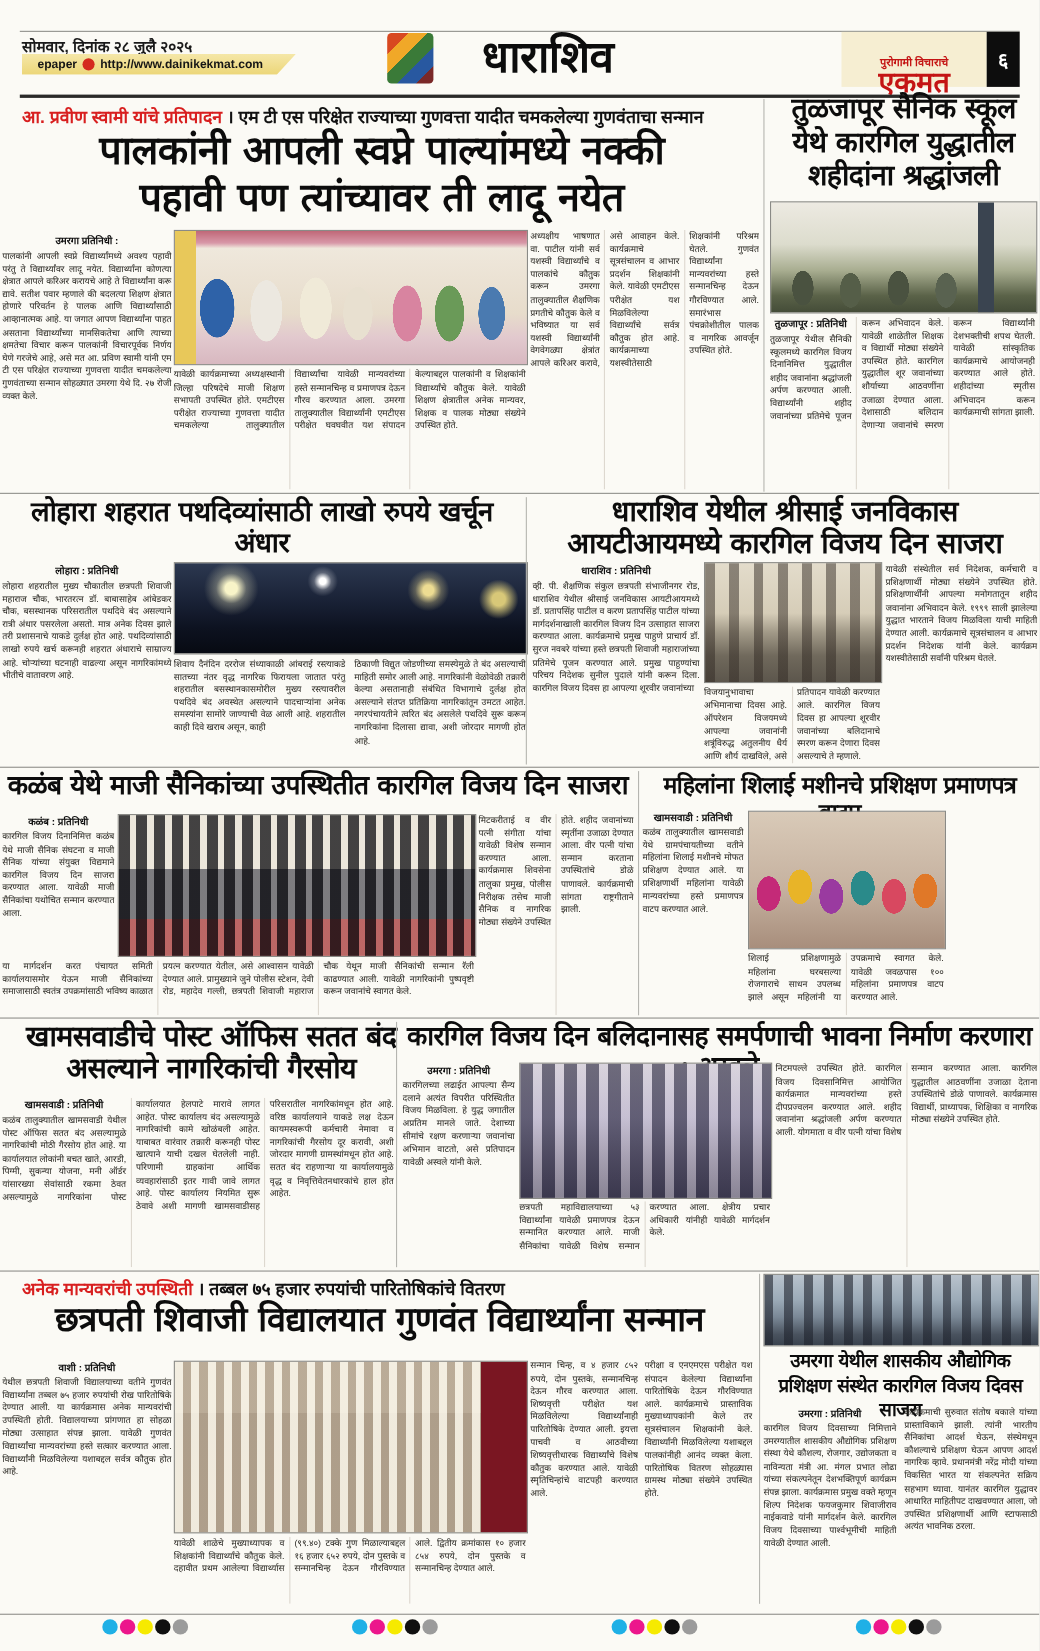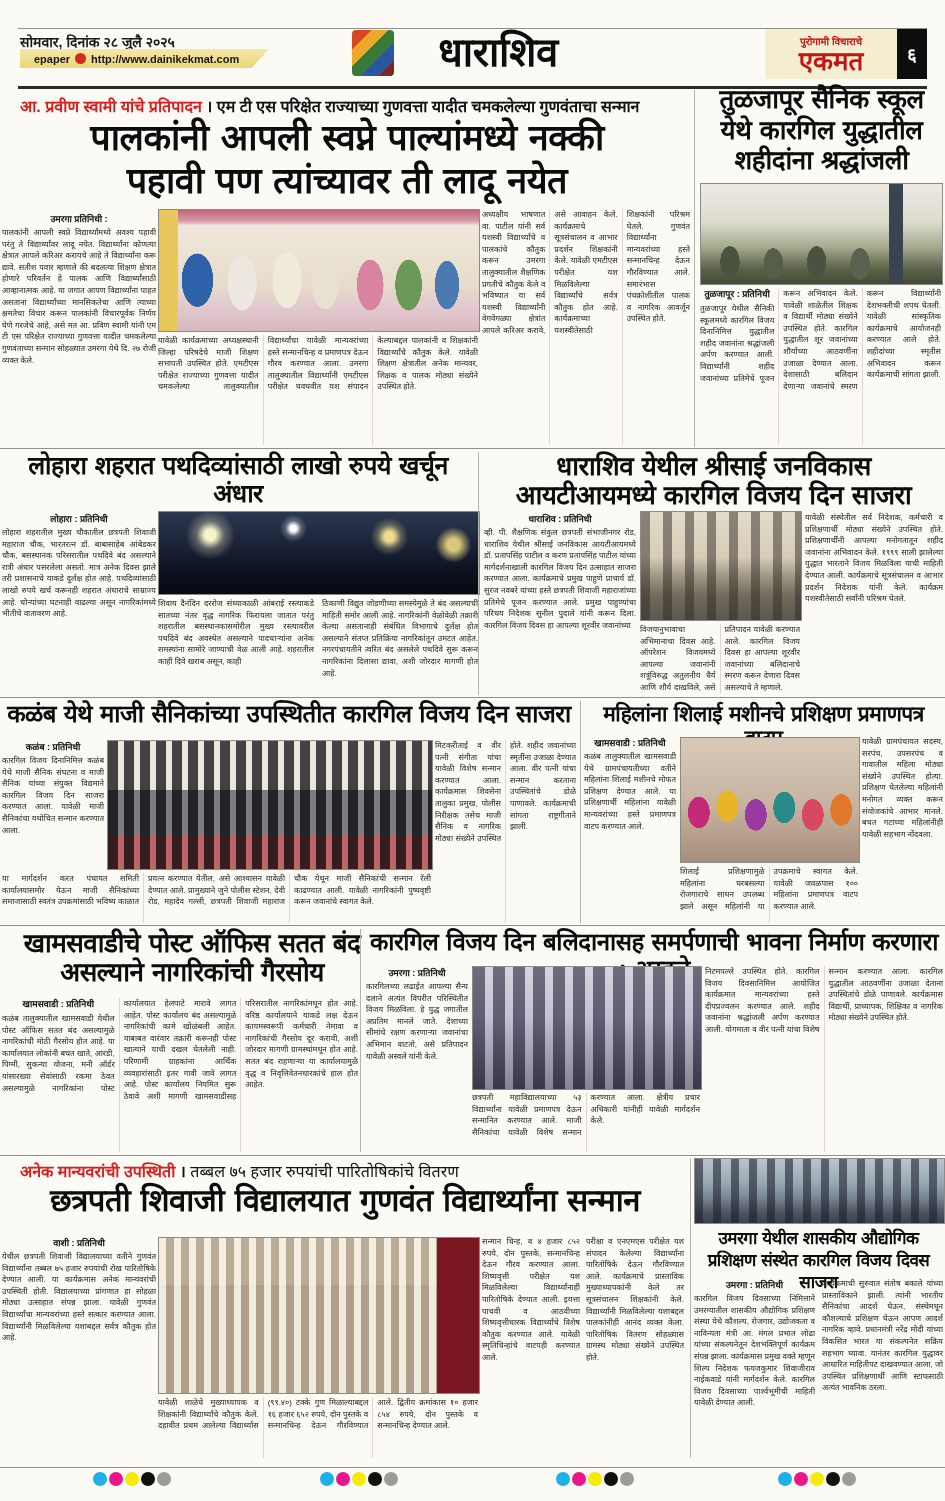--- a/index.html
+++ b/index.html
@@ -83,21 +83,21 @@
   <div class="rule-h" style="left:18px;top:28px;width:909px;"></div>
   <div class="abs" style="left:20px;top:32px;font-size:14px;font-weight:700;">सोमवार, दिनांक २८ जुलै २०२५</div>
   <div class="abs ribbon" style="left:20px;top:49px;width:235px;height:19px;">
     <span>epaper</span>
     <span class="epaper-ico"></span>
     <span>http://www.dainikekmat.com</span>
   </div>
   <div id="logo" class="abs" style="left:352px;top:30px;width:42px;height:46px;"></div>
   <div class="abs headline" style="left:398px;top:30px;width:200px;font-size:40px;">धाराशिव</div>
   <div class="abs brandbox" style="left:765px;top:29px;width:132px;height:50px;">
-    <div style="color:#c41414;font-weight:700;font-size:10px;padding-top:5px;">पुरोगामी विचाराचे</div>
+    <div style="color:#c41414;font-weight:700;font-size:10px;padding-top:5px;margin-top:15px;">पुरोगामी विचाराचे</div>
     <div style="color:#c41414;font-weight:700;font-size:26px;line-height:1.05;font-family:'DejaVu Serif',serif;">एकमत</div>
   </div>
   <div class="abs pgnum" style="left:897px;top:29px;width:30px;height:50px;font-size:18px;">६</div>
   <div class="rule-h dark" style="left:18px;top:86px;width:909px;height:3px;"></div>
 
   <div class="abs" style="left:20px;top:95px;width:670px;font-size:16px;">
     <span class="kicker-red">आ. प्रवीण स्वामी यांचे प्रतिपादन</span>
     <span class="kicker-black">।</span>
     <span class="kicker-black" style="font-weight:600;">एम टी एस परिक्षेत राज्याच्या गुणवत्ता यादीत चमकलेल्या गुणवंताचा सन्मान</span>
   </div>
@@ -154,21 +154,20 @@
   <div class="abs body-text cols2" style="left:435px;top:740px;width:141px;height:183px;">मिटकरीताई व वीर पत्नी संगीता यांचा यावेळी विशेष सन्मान करण्यात आला. कार्यक्रमास शिवसेना तालुका प्रमुख, पोलीस निरीक्षक तसेच माजी सैनिक व नागरिक मोठ्या संख्येने उपस्थित होते. शहीद जवानांच्या स्मृतींना उजाळा देण्यात आला. वीर पत्नी यांचा सन्मान करताना उपस्थितांचे डोळे पाणावले. कार्यक्रमाची सांगता राष्ट्रगीताने झाली.</div>
   <div class="rule-v" style="left:580px;top:701px;height:222px;"></div>
 
   <div class="abs headline" style="left:584px;top:702px;width:359px;font-size:21px;">महिलांना शिलाई मशीनचे प्रशिक्षण प्रमाणपत्र वाटप</div>
   <div class="abs" style="left:584px;top:736px;width:92px;height:187px;">
     <div class="byline">खामसवाडी : प्रतिनिधी</div>
     <div class="body-text" style="height:172px;">कळंब तालुक्यातील खामसवाडी येथे ग्रामपंचायतीच्या वतीने महिलांना शिलाई मशीनचे मोफत प्रशिक्षण देण्यात आले. या प्रशिक्षणार्थी महिलांना यावेळी मान्यवरांच्या हस्ते प्रमाणपत्र वाटप करण्यात आले.</div>
   </div>
   <div id="ph-mahila" class="photo" style="left:680px;top:737px;width:178px;height:124px;"></div>
   <div class="abs body-text cols2" style="left:680px;top:866px;width:178px;height:57px;">शिलाई प्रशिक्षणामुळे महिलांना घरबसल्या रोजगाराचे साधन उपलब्ध झाले असून महिलांनी या उपक्रमाचे स्वागत केले. यावेळी जवळपास १०० महिलांना प्रमाणपत्र वाटप करण्यात आले.</div>
-  <div class="abs body-text" style="left:862px;top:736px;width:81px;height:187px;">यावेळी ग्रामपंचायत सदस्य, सरपंच, उपसरपंच व गावातील महिला मोठ्या संख्येने उपस्थित होत्या. प्रशिक्षण घेतलेल्या महिलांनी मनोगत व्यक्त करून संयोजकांचे आभार मानले. बचत गटाच्या महिलांनीही यावेळी सहभाग नोंदवला.</div>
 
   <div class="rule-h" style="left:0px;top:925px;width:945px;"></div>
 
   <div class="abs headline" style="left:14px;top:929px;width:356px;font-size:26px;">खामसवाडीचे पोस्ट ऑफिस सतत बंद असल्याने नागरिकांची गैरसोय</div>
   <div class="abs" style="left:2px;top:998px;width:356px;height:154px;">
     <div class="body-text cols3" style="height:154px;">
       <div class="byline">खामसवाडी : प्रतिनिधी</div>
       <span>कळंब तालुक्यातील खामसवाडी येथील पोस्ट ऑफिस सतत बंद असल्यामुळे नागरिकांची मोठी गैरसोय होत आहे. या कार्यालयात लोकांनी बचत खाते, आरडी, पिग्मी, सुकन्या योजना, मनी ऑर्डर यांसारख्या सेवांसाठी रकमा ठेवत असल्यामुळे नागरिकांना पोस्ट कार्यालयात हेलपाटे मारावे लागत आहेत. पोस्ट कार्यालय बंद असल्यामुळे नागरिकांची कामे खोळंबली आहेत. याबाबत वारंवार तक्रारी करूनही पोस्ट खात्याने याची दखल घेतलेली नाही. परिणामी ग्राहकांना आर्थिक व्यवहारांसाठी इतर गावी जावे लागत आहे. पोस्ट कार्यालय नियमित सुरू ठेवावे अशी मागणी खामसवाडीसह परिसरातील नागरिकांमधून होत आहे. वरिष्ठ कार्यालयाने याकडे लक्ष देऊन कायमस्वरूपी कर्मचारी नेमावा व नागरिकांची गैरसोय दूर करावी, अशी जोरदार मागणी ग्रामस्थांमधून होत आहे. सतत बंद राहणाऱ्या या कार्यालयामुळे वृद्ध व निवृत्तिवेतनधारकांचे हाल होत आहेत.</span>
     </div>
   </div>
@@ -181,21 +180,21 @@
   </div>
   <div id="ph-kargil" class="photo" style="left:472px;top:966px;width:228px;height:122px;"></div>
   <div class="abs body-text cols2" style="left:472px;top:1092px;width:228px;height:60px;">छत्रपती महाविद्यालयाच्या ५३ विद्यार्थ्यांना यावेळी प्रमाणपत्र देऊन सन्मानित करण्यात आले. माजी सैनिकांचा यावेळी विशेष सन्मान करण्यात आला. क्षेत्रीय प्रचार अधिकारी यांनीही यावेळी मार्गदर्शन केले.</div>
   <div class="abs body-text cols2" style="left:705px;top:966px;width:238px;height:186px;">निटमपल्ले उपस्थित होते. कारगिल विजय दिवसानिमित्त आयोजित कार्यक्रमात मान्यवरांच्या हस्ते दीपप्रज्वलन करण्यात आले. शहीद जवानांना श्रद्धांजली अर्पण करण्यात आली. योगमाता व वीर पत्नी यांचा विशेष सन्मान करण्यात आला. कारगिल युद्धातील आठवणींना उजाळा देताना उपस्थितांचे डोळे पाणावले. कार्यक्रमास विद्यार्थी, प्राध्यापक, शिक्षिका व नागरिक मोठ्या संख्येने उपस्थित होते.</div>
 
   <div class="rule-h" style="left:0px;top:1155px;width:945px;"></div>
 
   <div class="abs" style="left:20px;top:1160px;width:660px;font-size:16px;">
     <span class="kicker-red">अनेक मान्यवरांची उपस्थिती</span>
     <span class="kicker-black">।</span>
-    <span class="kicker-black" style="font-weight:400;text-align:center;">तब्बल ७५ हजार रुपयांची पारितोषिकांचे वितरण</span>
+    <span class="kicker-black" style="font-weight:700;text-align:center;">तब्बल ७५ हजार रुपयांची पारितोषिकांचे वितरण</span>
   </div>
   <div class="abs headline" style="left:2px;top:1183px;width:686px;font-size:31px;">छत्रपती शिवाजी विद्यालयात गुणवंत विद्यार्थ्यांना सन्मान</div>
   <div class="abs" style="left:2px;top:1236px;width:154px;height:222px;">
     <div class="byline">वाशी : प्रतिनिधी</div>
     <div class="body-text" style="height:207px;">येथील छत्रपती शिवाजी विद्यालयाच्या वतीने गुणवंत विद्यार्थ्यांना तब्बल ७५ हजार रुपयांची रोख पारितोषिके देण्यात आली. या कार्यक्रमास अनेक मान्यवरांची उपस्थिती होती. विद्यालयाच्या प्रांगणात हा सोहळा मोठ्या उत्साहात संपन्न झाला. यावेळी गुणवंत विद्यार्थ्यांचा मान्यवरांच्या हस्ते सत्कार करण्यात आला. विद्यार्थ्यांनी मिळविलेल्या यशाबद्दल सर्वत्र कौतुक होत आहे.</div>
   </div>
   <div id="ph-chh" class="photo" style="left:158px;top:1237px;width:320px;height:155px;"></div>
   <div class="abs body-text cols3" style="left:158px;top:1397px;width:320px;height:61px;">यावेळी शाळेचे मुख्याध्यापक व शिक्षकांनी विद्यार्थ्यांचे कौतुक केले. दहावीत प्रथम आलेल्या विद्यार्थ्यास (९९.४०) टक्के गुण मिळाल्याबद्दल १६ हजार ६५२ रुपये, दोन पुस्तके व सन्मानचिन्ह देऊन गौरविण्यात आले. द्वितीय क्रमांकास १० हजार ८५४ रुपये, दोन पुस्तके व सन्मानचिन्ह देण्यात आले.</div>
   <div class="abs body-text" style="left:482px;top:1236px;width:98px;height:222px;">सन्मान चिन्ह, व ४ हजार ८५२ रुपये, दोन पुस्तके, सन्मानचिन्ह देऊन गौरव करण्यात आला. शिष्यवृत्ती परीक्षेत यश मिळविलेल्या विद्यार्थ्यांनाही पारितोषिके देण्यात आली. इयत्ता पाचवी व आठवीच्या शिष्यवृत्तीधारक विद्यार्थ्यांचे विशेष कौतुक करण्यात आले. यावेळी स्मृतिचिन्हांचे वाटपही करण्यात आले.</div>
   <div class="abs body-text" style="left:586px;top:1236px;width:98px;height:222px;">परीक्षा व एनएमएस परीक्षेत यश संपादन केलेल्या विद्यार्थ्यांना पारितोषिके देऊन गौरविण्यात आले. कार्यक्रमाचे प्रास्ताविक मुख्याध्यापकांनी केले तर सूत्रसंचालन शिक्षकांनी केले. विद्यार्थ्यांनी मिळविलेल्या यशाबद्दल पालकांनीही आनंद व्यक्त केला. पारितोषिक वितरण सोहळ्यास ग्रामस्थ मोठ्या संख्येने उपस्थित होते.</div>

